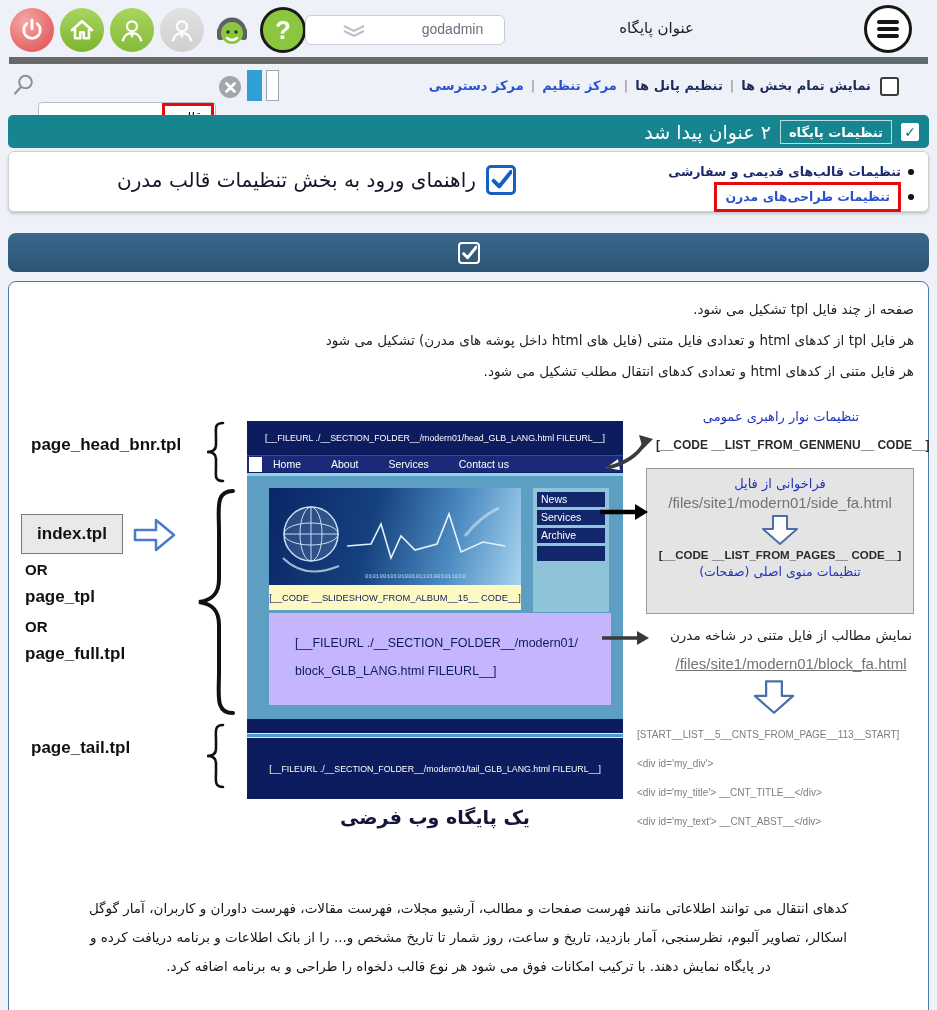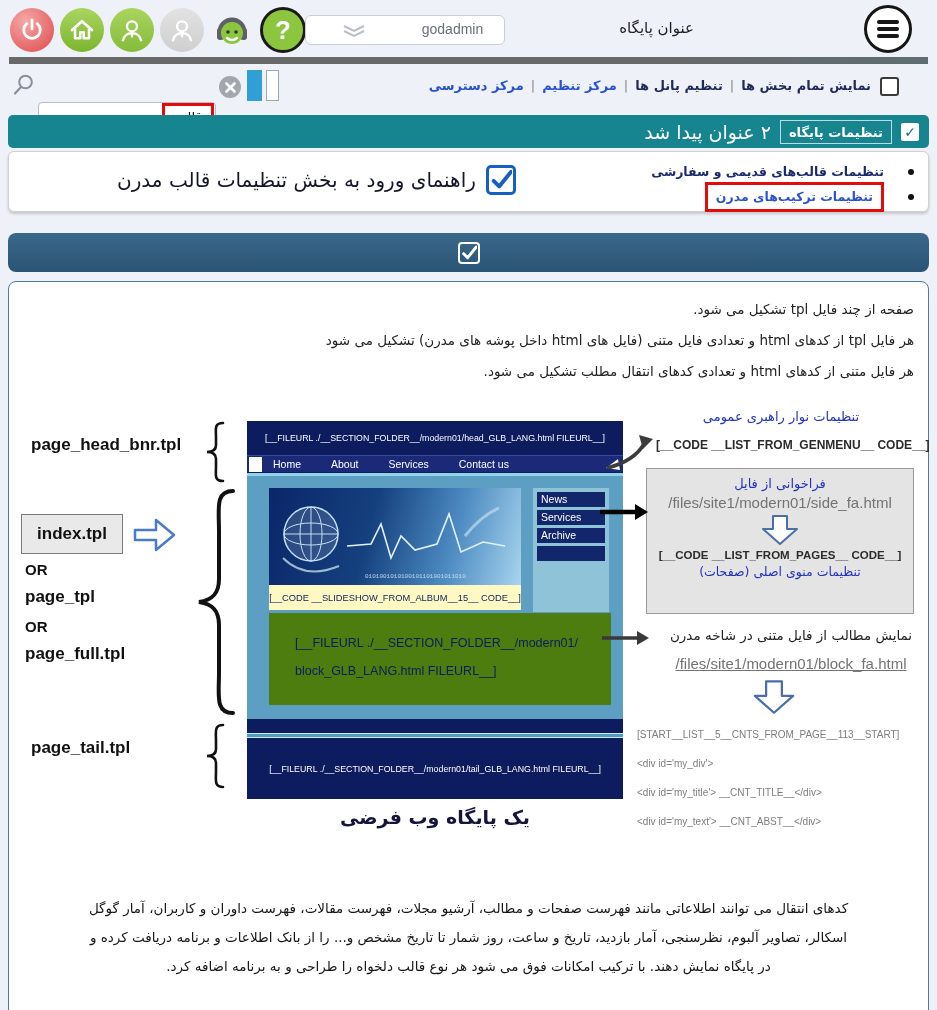--- a/index.html
+++ b/index.html
@@ -29,21 +29,21 @@
   .lnk-dark { color:#1e2a5a; cursor:pointer; }
   .lnk-blue { color:#2a52cc; cursor:pointer; }
 
   .tealbar { height:33px; background:#17858f; border-radius:5px; display:flex; direction:rtl; align-items:center; gap:9px; padding:0 10px; }
   .tealbar .chk { width:18px; height:18px; background:#fff; border-radius:2px; display:flex; align-items:center; justify-content:center; }
   .tealbar .badge { border:1px solid #b8dde1; padding:0 8px; height:24px; line-height:23px; color:#fff; font-size:13px; font-weight:bold; }
   .tealbar .cnt { color:#fff; font-size:19px; }
 
   .whitepanel { height:61px; background:#fff; border:1px solid #d0d0d0; border-radius:6px; box-shadow:0 2px 3px rgba(0,0,0,.18); }
   .bullets { position:absolute; right:14px; top:7px; direction:rtl; }
-  .bullets .b-item { display:flex; align-items:center; gap:24px; height:25px;text-align:center; }
+  .bullets .b-item { display:flex; align-items:center; gap:7px; height:25px;text-align:center; }
   .bullets .dot { width:6px; height:6px; background:#111; border-radius:50%; }
   .b-old { color:#1b2a6b; font-size:12.5px; font-weight:bold; cursor:pointer; }
   .b-new { color:#2a52cc; font-size:12.5px; font-weight:bold; cursor:pointer; }
   .helprow { position:absolute; left:108px; top:13px; display:flex; direction:rtl; align-items:center; gap:10px; }
   .helprow .txt { font-size:20px; color:#15152a; }
   .bluechk { width:30px; height:30px; background:#fff; border:3px solid #1660c0; border-radius:5px; display:flex; align-items:center; justify-content:center; }
 
   .sechead { height:39px; border-radius:8px; background:linear-gradient(#3a688b,#2b5474); display:flex; direction:rtl; align-items:center; justify-content:center; gap:10px; }
   .sechead .t { color:#fff; font-weight:bold; font-size:15px; }
   .whitechk { width:22px; height:22px; border:2.5px solid #fff; border-radius:4px; display:flex; align-items:center; justify-content:center; }
@@ -61,21 +61,21 @@
   .mock-nav { height:17px; background:#1b2a78; position:relative; display:flex; align-items:center; gap:30px; padding-left:26px; border-top:1px solid #3a4a9a; }
   .mock-nav .ni { color:#fff; font-size:10.5px; font-family:"Liberation Sans",sans-serif; }
   .mock-nav .wbox { position:absolute; left:2px; top:1px; width:13px; height:15px; background:#fff; }
   .cyan1 { height:3px; background:#8fd4e8; margin-top:1px; }
   .mock-content { position:relative; height:243px; background:#5d9fc2; }
   .slideshow { position:absolute; left:22px; top:12px; width:252px; height:122px; background:#fef9c3; }
   .ss-img { height:97px; background:linear-gradient(105deg,#0a2668 0%,#15407e 40%,#4d8cc2 72%,#a8d4ee 100%); position:relative; overflow:hidden; }
   .ss-cap { height:25px; display:flex; align-items:center; justify-content:center; color:#0d1c5e; font-size:9.3px; font-family:"Liberation Sans",sans-serif; white-space:nowrap; }
   .sidemenu { position:absolute; left:286px; top:12px; width:76px; height:124px; background:#8fc3d8; padding:4px; }
   .sidemenu .mi { height:15px; background:#12276b; color:#fff; font-size:10.5px; font-family:"Liberation Sans",sans-serif; padding-left:4px; margin-bottom:3px; line-height:15px; }
-  .blockbox { position:absolute; left:22px; top:137px; width:342px; height:92px; background:#4d7c0f; padding:16px 0 0 26px; }
+  .blockbox { position:absolute; left:22px; top:137px; width:342px; height:92px; background:#c4b5fd; padding:16px 0 0 26px; }
   .blockbox div { color:#0d1c5e; font-size:12.5px; font-family:"Liberation Sans",sans-serif; line-height:28px; white-space:nowrap; }
   .cyan2 { height:5px; background:#4c9fc4; border-top:1px solid #cfeaf5; border-bottom:1px solid #cfeaf5; margin-top:14px; }
   .mock-tail { height:61px; display:flex; align-items:center; justify-content:center; }
 
   .mcaption { width:376px; text-align:center; font-size:19px; font-weight:bold; color:#15153a; }
 
   
   .ann-blue { color:#2233bb; direction:rtl; }
   .codebold { font-family:"Liberation Sans",sans-serif; font-weight:bold; font-size:12px; color:#2b2b2b; white-space:nowrap; }
   .graybox { width:268px; height:146px; background:#e4e4e4; border:1px solid #9a9a9a; display:flex; flex-direction:column; align-items:center; padding-top:7px; gap:3px; }
@@ -184,21 +184,21 @@
   </div>
 
   <div class="abs whitepanel" style="left:8px;right:8px;top:151px;">
     <div class="bullets">
       <div class="b-item">
         <span class="dot"></span>
         <span class="b-old">تنظیمات قالب‌های قدیمی و سفارشی</span>
       </div>
       <div class="b-item">
         <span class="dot"></span>
-        <span class="b-new redbox" style="border-width:3px;padding:1px 8px;">تنظیمات ترکیب‌های مدرن</span>
+        <span class="b-new redbox" style="border-width:3px;padding:1px 8px;">تنظیمات طراحی‌های مدرن</span>
       </div>
     </div>
     <div class="helprow">
       <span class="bluechk">
         <svg width="22" height="22" viewBox="0 0 24 24">
             <path d="M4 13l6 6L23 3" stroke="#1660c0" stroke-width="4.2" fill="none" stroke-linecap="round" stroke-linejoin="round"></path>
           </svg>
       </span>
       <span class="txt">راهنمای ورود به بخش تنظیمات قالب مدرن</span>
     </div>

